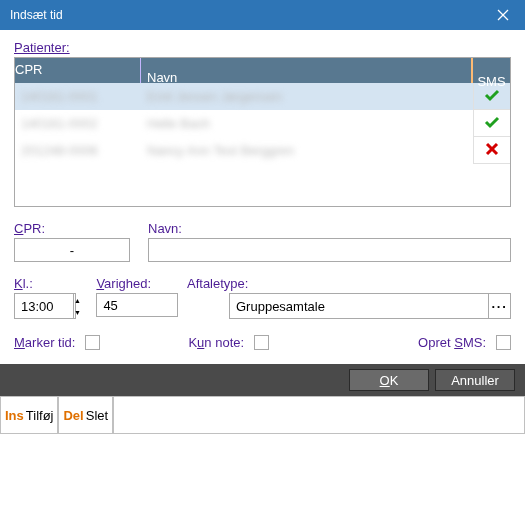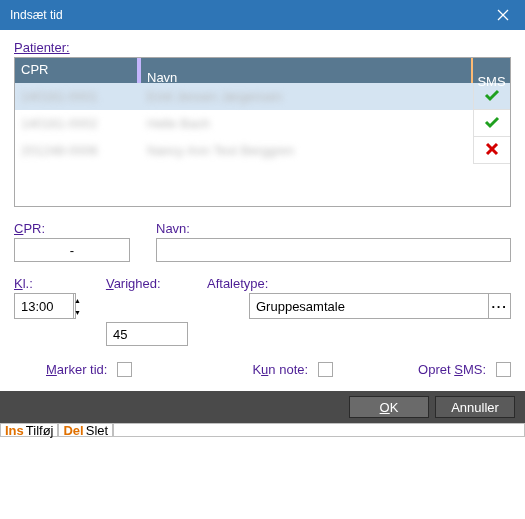--- a/index.html
+++ b/index.html
@@ -10,73 +10,73 @@
 .titlebar .close { width: 45px; height: 30px; display: flex; align-items: center; justify-content: center; cursor: pointer; }
 .titlebar .close svg { stroke: #fff; stroke-width: 1.2; }
 
 .content { padding: 10px 14px 0 14px; }
 
 .label { color: #4c1d95; margin-bottom: 2px; }
 .label .u { text-decoration: underline; }
 
 .grid { border: 1px solid #a9a9a9; width: 497px; height: 150px; background: #fff; }
 .grid-header { display: flex; background: #587890; color: #fff; height: 25px; }
-.gh-cpr { width: 126px; border-right: 4px solid #c4b5fd; padding: 4px 6px; }
+.gh-cpr { width: 126px; border-right: 1px solid #c4b5fd; padding: 4px 0; }
 .gh-navn { flex: 1; border-right: 2px solid #fdba74; padding: 12px 6px; }
 .gh-sms { width: 37px; padding: 16px 4px; text-align: center; }
 .grid-body { }
 .grid-row { display: flex; height: 27px; align-items: center; }
 .grid-row.selected { background: #d5e4f2; }
 .gc-cpr { width: 126px; padding: 0 6px; color: #bbb; filter: blur(3px); white-space: nowrap; overflow: hidden; }
 .gc-navn { flex: 1; padding: 0 6px; color: #bbb; filter: blur(3px); white-space: nowrap; overflow: hidden; }
 .gc-sms { width: 37px; display: flex; justify-content: center; align-items: center; border-left: 1px solid #e0e0e0; height: 100%; border-bottom: 1px solid #e0e0e0; }
 .grid-row:not(.selected) .gc-sms { background: #fff; }
 .check-green svg { stroke: #1fa01f; stroke-width: 3; fill: none; }
 .cross-red svg { stroke: #d40000; stroke-width: 3; fill: none; }
 
-.row { display: flex; margin-top: 14px; gap: 8px; }
+.row { display: flex; margin-top: 14px; gap: 0; }
 .col { display: flex; flex-direction: column; }
 .col.cpr { width: 130px; }
 .col.navn { flex: 1; margin-left: 4px; }
 
 input[type=text].tb { border: 1px solid #a9a9a9; height: 24px; padding: 0 6px; background: #fff; }
 .tb.readonly { background: #e0e0e0; }
 .tb.cprbox { width: 116px; text-align: center; }
 .tb.navnbox { width: 100%; }
 
 .row2 { display: flex; margin-top: 14px; }
 .col.kl { width: 100px; }
-.col.var { width: 110px; gap: 29px; }
+.col.var { width: 110px; }
 .col.aft { flex: 1; }
 
 .spinner { display: flex; width: 62px; height: 26px; border: 1px solid #a9a9a9; }
 .spinner input { border: none; width: 58px; padding: 0 6px; outline: none; }
 .spinner .btns { width: 16px; display: flex; flex-direction: column; border-left: 1px solid #a9a9a9; }
 .spinner .btns div { flex: 1; display: flex; align-items: center; justify-content: center; font-size: 7px; cursor: pointer; }
 
 .tb.var { width: 82px; }
 
-.combo { display: flex; border: 1px solid #a9a9a9; height: 26px; width: 262px; margin-left: 42px; }
+.combo { display: flex; border: 1px solid #a9a9a9; height: 26px; width: 282px; margin-left: 42px; }
 .combo input { border: none; flex: 1; padding: 0 6px; outline: none; }
 .combo .dots { width: 22px; border-left: 1px solid #a9a9a9; display: flex; align-items: center; justify-content: center; cursor: pointer; font-weight: bold; letter-spacing: 1px; }
 
 .row3 { display: flex; margin-top: 16px; align-items: center; }
-.ck-group { display: flex; align-items: center; margin-left: 32px; }
+.ck-group { display: flex; align-items: center; }
 .ck-group .label { margin-bottom: 0; margin-right: 10px; }
 .ck { width: 15px; height: 15px; border: 1px solid #a9a9a9; background: #fff; cursor: pointer; }
 
 .row4 { margin-top: 14px; }
 .notebox { width: 497px; height: 26px; border: 1px solid #a9a9a9; margin-top: 2px; }
 
 .btnbar { background: #4a4a4a; height: 32px; margin-top: 14px; display: flex; justify-content: flex-end; align-items: center; padding: 0 10px; gap: 6px; }
 .btn { width: 80px; height: 22px; background: #5a5a5a; border: 1px solid #2a2a2a; color: #fff; display: flex; align-items: center; justify-content: center; cursor: pointer; }
 .btn.default { background: #6a6a6a; }
 .btn .u { text-decoration: underline; }
 
-.statusbar { height: 14px; border-top: 1px solid #c0c0c0; display: flex; align-items: stretch; background: #fff; }
+.statusbar { height: 38px; border-top: 1px solid #c0c0c0; display: flex; align-items: stretch; background: #fff; }
 .sb-seg { border: 1px solid #c0c0c0; border-top: none; display: flex; align-items: center; padding: 0 4px; font-size: 12px; }
 .sb-seg.f { flex: 1; }
 .sb-k1 { color: #e07000; font-weight: bold; }
 .sb-k2 { color: #e07000; font-weight: bold; }
 .sb-t { color: #000; margin-left: 2px; font-weight: normal; }
 </style>
 </head>
 <body>
 
 <div class="titlebar">

